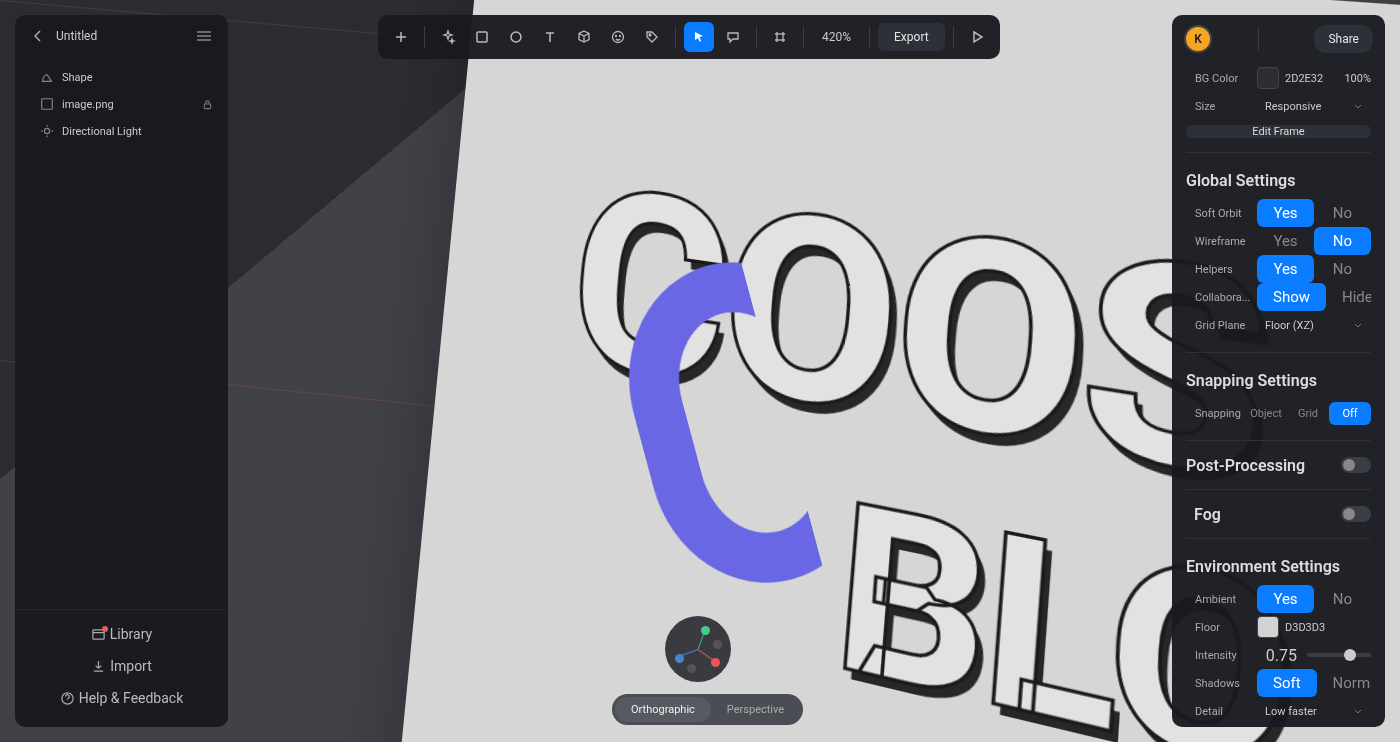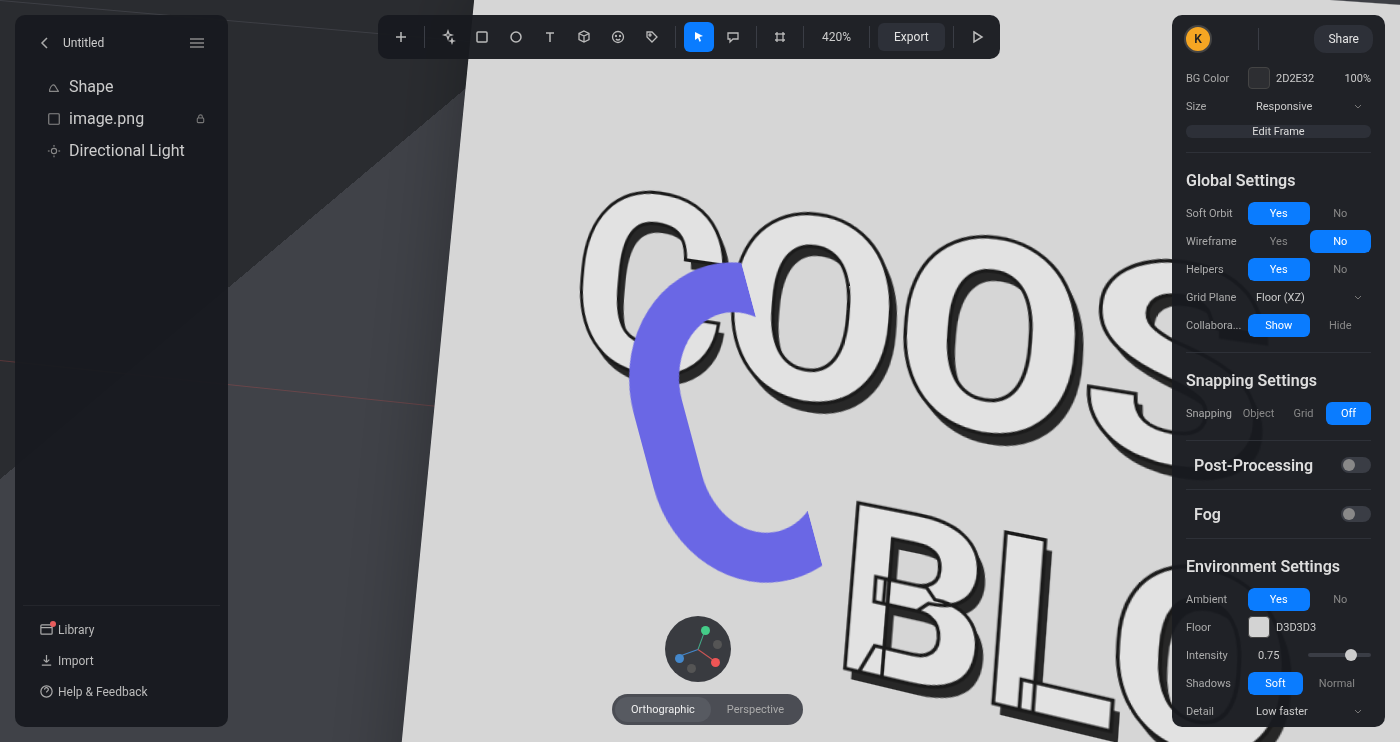--- a/index.html
+++ b/index.html
@@ -35,48 +35,48 @@
   box-sizing: content-box;
   clip-path: polygon(0 0, 65% 0, 65% 100%, 0 100%);
 }
 
 
 .gridline { position: absolute; background: rgba(120,120,130,0.25); }
 
 
 .left-panel {
   position: absolute; left: 15px; top: 15px; width: 213px; height: 712px;
-  background: rgba(24,26,31,0.96); border-radius: 10px; padding: 8px;
+  background: rgba(24,26,31,0.96); border-radius: 10px; padding: 1px;
   display: flex; flex-direction: column;
 }
 .left-header { display: flex; align-items: center; padding: 12px 14px; gap: 10px; }
 .back-btn { width: 16px; height: 16px; color: #aaa; cursor: pointer; }
 .doc-title { flex: 1; font-size: 12px; color: #ccc; }
 .menu-btn { width: 18px; height: 14px; color: #888; cursor: pointer; }
 .search-wrap { padding: 4px 10px; }
 .search-box {
   display: flex; align-items: center; gap: 8px; background: #2a2d34; border-radius: 6px;
   padding: 6px 10px; height: 28px;
 }
 .search-box input {
   background: transparent; border: none; outline: none; color: #ccc; font-size: 11px; width: 100%;
 }
 .search-box svg { width: 13px; height: 13px; flex-shrink: 0; }
 .tree { padding: 8px 6px; flex: 1; }
 .tree-item {
   display: flex; align-items: center; gap: 8px; padding: 6px 8px 6px 18px;
-  border-radius: 4px; font-size: 16px; color: #ccc; cursor: pointer;
+  border-radius: 4px; font-size: 11px; color: #ccc; cursor: pointer;
   margin-bottom: 1px;
 }
 .tree-icon { width: 14px; height: 14px; flex-shrink: 0; color: #888; }
 .lock-icon { margin-left: auto; width: 11px; height: 11px; color: #777; }
 .left-footer { padding: 8px 10px 12px; border-top: 1px solid rgba(255,255,255,0.05); }
 .footer-item {
-  display: flex; align-items: center; gap: 4px; padding: 8px 6px; font-size: 12px;
-  color: #bbb; cursor: pointer; border-radius: 4px;
+  display: flex; align-items: center; gap: 4px; padding: 8px 6px; font-size: 14px;
+  color: #bbb; cursor: pointer; border-radius: 4px; justify-content: center;
 }
 .footer-icon { width: 15px; height: 15px; position: relative; }
 .dot-badge { position: absolute; width: 6px; height: 6px; background: #e85d5d; border-radius: 50%; top: -1px; right: -2px; }
 
 
 .top-toolbar {
   position: absolute; left: 378px; top: 15px; height: 44px;
   background: rgba(24,26,31,0.96); border-radius: 10px; display: flex; align-items: center;
   padding: 0 8px; gap: 4px;
 }
@@ -105,40 +105,40 @@
 
 .right-panel {
   position: absolute; right: 15px; top: 15px; width: 213px; bottom: 15px;
   background: rgba(24,26,31,0.96); border-radius: 10px; padding: 50px 14px 10px;
   overflow-y: auto;
 }
 .right-panel::-webkit-scrollbar { width: 0; }
 .prop-row {
   display: flex; align-items: center; height: 26px; font-size: 11px; color: #aaa; margin-bottom: 2px;
 }
-.prop-label { width: 62px; flex-shrink: 0; white-space: nowrap; overflow: hidden; text-overflow: ellipsis; }
+.prop-label { width: 62px; flex-shrink: 0; white-space: nowrap; overflow: hidden; text-overflow: ellipsis; margin-left: 9px; }
 .swatch { width: 22px; height: 22px; border-radius: 4px; border: 1px solid #444; margin-right: 6px; }
 .prop-val { font-size: 11px; color: #ccc; }
 .prop-right { margin-left: auto; }
 .select-wrap {
   flex: 1; display: flex; align-items: center; justify-content: space-between;
   padding: 4px 8px; border-radius: 4px; cursor: pointer; font-size: 11px; color: #ccc;
 }
 .chev { width: 10px; height: 10px; color: #777; }
 .full-btn {
   width: 100%; background: #2d3038; border: none; color: #ddd; border-radius: 6px;
   font-size: 11px; cursor: pointer; margin-top: 4px;
 }
 .section-title { font-size: 16px; color: #ddd; font-weight: 600; margin: 18px 0 10px; }
 .divider-h { height: 1px; background: #2e3138; margin: 14px 0; }
 .toggle-group {
   display: flex; flex: 1; border-radius: 6px; overflow: hidden; background: transparent;
 }
 .toggle-opt {
-  flex: 1; text-align: center; padding: 5px 16px; font-size: 11px; cursor: pointer; color: #888;
+  flex: 1; text-align: center; padding: 5px 16px; font-size: 15px; cursor: pointer; color: #888;
   border-radius: 6px;
 }
 .toggle-opt.on { background: #0a7cff; color: #fff; }
 .triple-group { display: flex; flex: 1; gap: 0; }
 .triple-opt {
   flex: 1; text-align: center; padding: 5px 4px; font-size: 11px; cursor: pointer; color: #888;
   border-radius: 6px;
 }
 .triple-opt.on { background: #0a7cff; color: #fff; }
 .switch {
@@ -149,21 +149,21 @@
   content: ""; position: absolute; width: 12px; height: 12px; background: #888; border-radius: 50%;
   top: 2px; left: 2px;
 }
 .slider-track {
   flex: 1; height: 4px; background: #3a3d45; border-radius: 2px; position: relative; margin-left: 10px;
 }
 .slider-thumb {
   position: absolute; width: 12px; height: 12px; background: #ccc; border-radius: 50%;
   top: -4px;
 }
-.num-input { width: 40px; font-size: 11px; color: #ccc; text-align: left; margin-left: 10px; }
+.num-input { width: 40px; font-size: 16px; color: #ccc; text-align: right; }
 
 
 .viewcube {
   position: absolute; left: 665px; top: 616px; width: 66px; height: 66px;
   background: rgba(40,42,48,0.9); border-radius: 50%;
 }
 .axis-dot { position: absolute; width: 9px; height: 9px; border-radius: 50%; }
 .axis-line { position: absolute; background: #555; height: 1px; transform-origin: left center; }
 
 
@@ -392,50 +392,50 @@
     </div>
   </div>
   <div class="prop-row">
       <span class="prop-label">Helpers</span>
     <div class="toggle-group">
       <div class="toggle-opt on">Yes</div>
       <div class="toggle-opt">No</div>
     </div>
   </div>
   <div class="prop-row">
+      <span class="prop-label">Collabora...</span>
+    <div class="toggle-group">
+      <div class="toggle-opt on">Show</div>
+      <div class="toggle-opt">Hide</div>
+    </div>
+  </div>
+  <div class="prop-row">
       <span class="prop-label">Grid Plane</span>
     <div class="select-wrap">
       <span>Floor (XZ)</span>
       <svg class="chev" viewBox="0 0 10 10" stroke="currentColor" fill="none">
           <path d="M2 4l3 3 3-3"></path>
         </svg>
     </div>
   </div>
-  <div class="prop-row">
-      <span class="prop-label">Collabora...</span>
-    <div class="toggle-group">
-      <div class="toggle-opt on">Show</div>
-      <div class="toggle-opt">Hide</div>
-    </div>
-  </div>
 
   <div class="divider-h"></div>
   <div class="section-title">Snapping Settings</div>
   <div class="prop-row">
       <span class="prop-label" style="width:50px">Snapping</span>
     <div class="triple-group">
       <div class="triple-opt">Object</div>
       <div class="triple-opt">Grid</div>
       <div class="triple-opt on">Off</div>
     </div>
   </div>
 
   <div class="divider-h"></div>
   <div class="prop-row" style="height:20px">
-    <span class="section-title" style="margin:8px">Post-Processing</span>
+    <span class="section-title" style="margin:0">Post-Processing</span>
     <div class="switch"></div>
   </div>
 
   <div class="divider-h"></div>
   <div class="prop-row" style="height:20px">
     <span class="section-title" style="margin:8px">Fog</span>
     <div class="switch"></div>
   </div>
 
   <div class="divider-h"></div>

